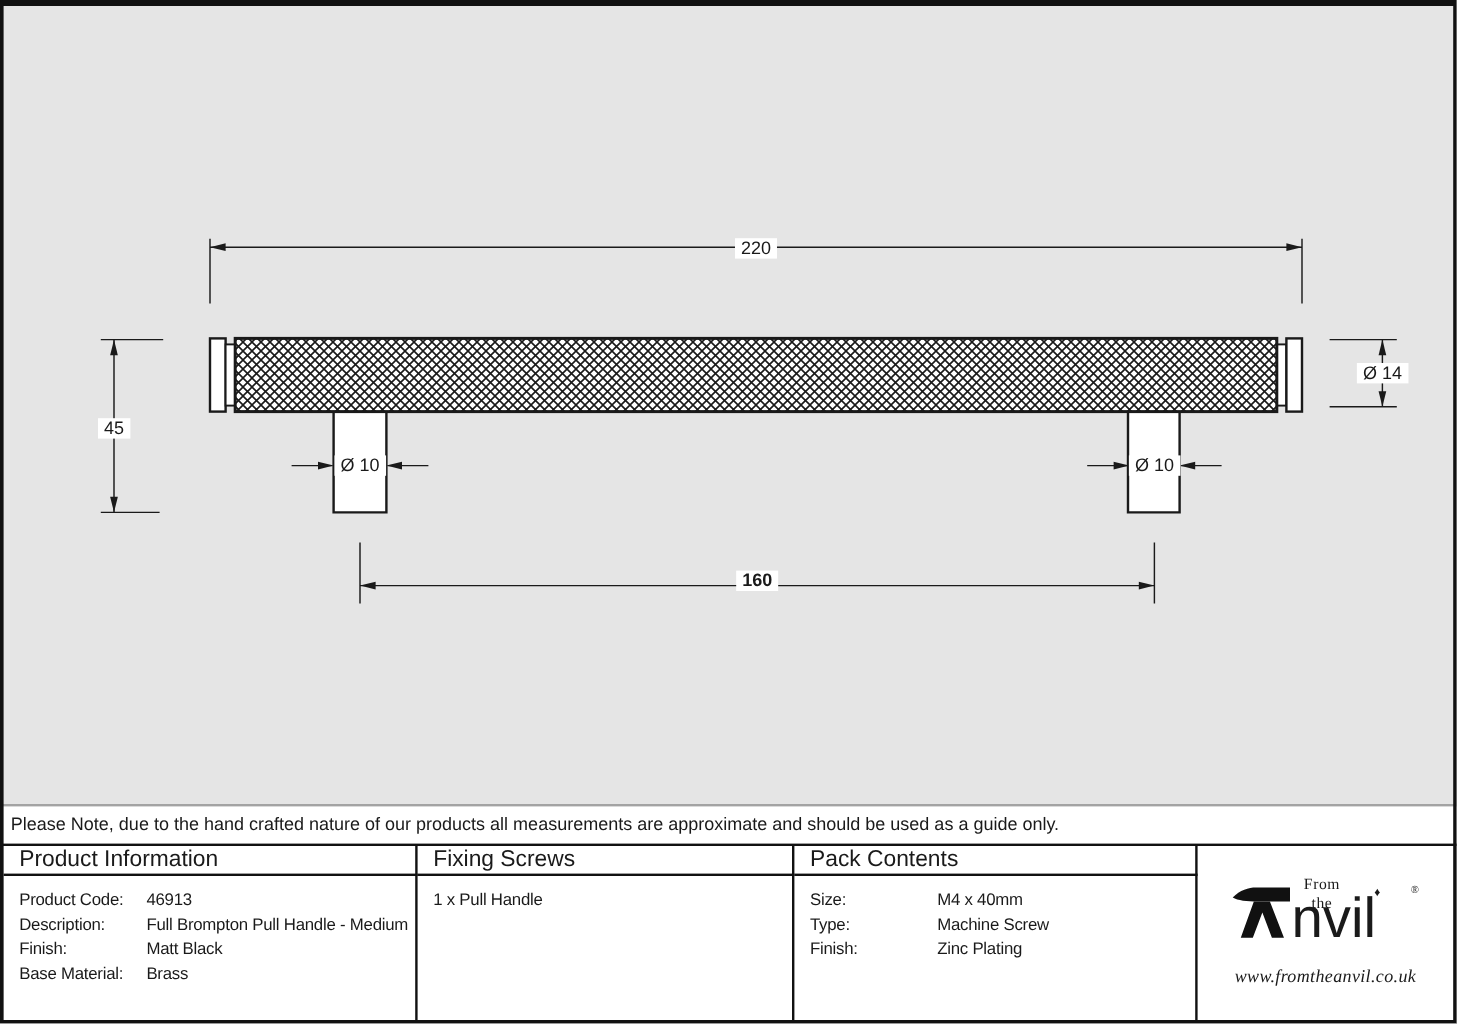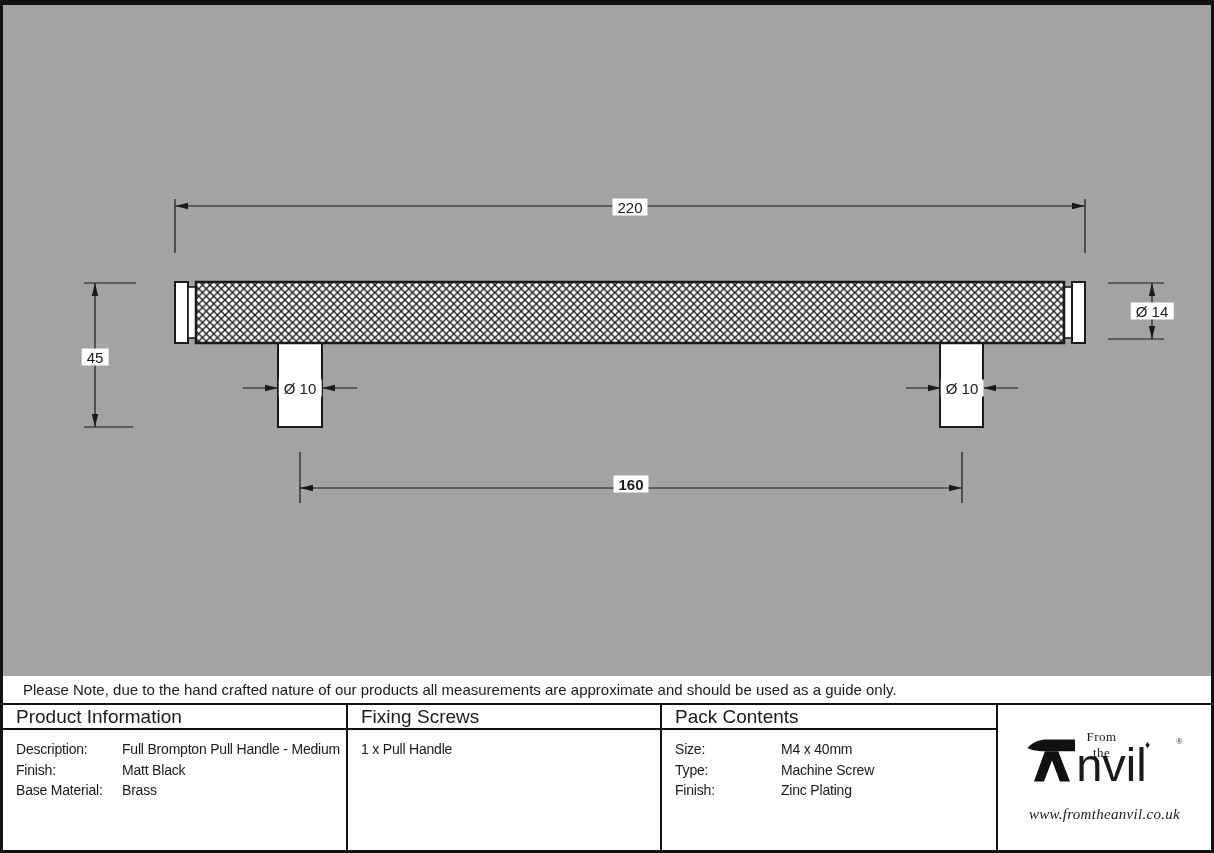--- a/index.html
+++ b/index.html
@@ -1,19 +1,19 @@
 <!DOCTYPE html>
 <html><head>
 <meta charset="utf-8">
 <style>
   html,body{margin:0;padding:0;background:#888;}
   .page{
     position:relative;
     width:1214px;height:853px;
-    background:#a3a3a3;
+    background:#e5e5e5;
     font-family:"Liberation Sans",sans-serif;
     color:#1a1a1a;
     overflow:hidden;
     margin:0 auto;
   }
   .frame{
     position:absolute;inset:0;
     border:solid #111;
     border-width:5px 3px 3px 3px;
     pointer-events:none;z-index:6;
@@ -27,24 +27,24 @@
     padding:0 5px;
     font-size:15px;
     line-height:17px;
     white-space:nowrap;
     z-index:2;
   }
   
   .note-row{
     position:absolute;left:0;right:0;top:670px;height:35px;
     box-sizing:border-box;
-    border-top:6px solid #a3a3a3;
+    border-top:2px solid #a3a3a3;
     border-bottom:2px solid #111;
     display:flex;align-items:center;
-    padding-left:23px;
+    padding-left:9px;
     font-size:15px;
     z-index:3;background:#fff;
   }
   
   .spec-table{
     position:absolute;left:3px;right:3px;top:705px;bottom:3px;
     display:grid;
     grid-template-columns:345px 314px 336px 1fr;
     grid-template-rows:25px 1fr;
     z-index:3;background:#fff;
@@ -199,20 +199,24 @@
             </div>
             <div class="nvil">nvil</div>
           </div>
         </div>
         <div class="logo-url">www.fromtheanvil.co.uk</div>
       </div>
     </div>
 
     <div class="tb">
       <div class="kv">
+        <span>Product Code:</span>
+        <span>46913</span>
+      </div>
+      <div class="kv">
         <span>Description:</span>
         <span>Full Brompton Pull Handle - Medium</span>
       </div>
       <div class="kv">
         <span>Finish:</span>
         <span>Matt Black</span>
       </div>
       <div class="kv">
         <span>Base Material:</span>
         <span>Brass</span>

